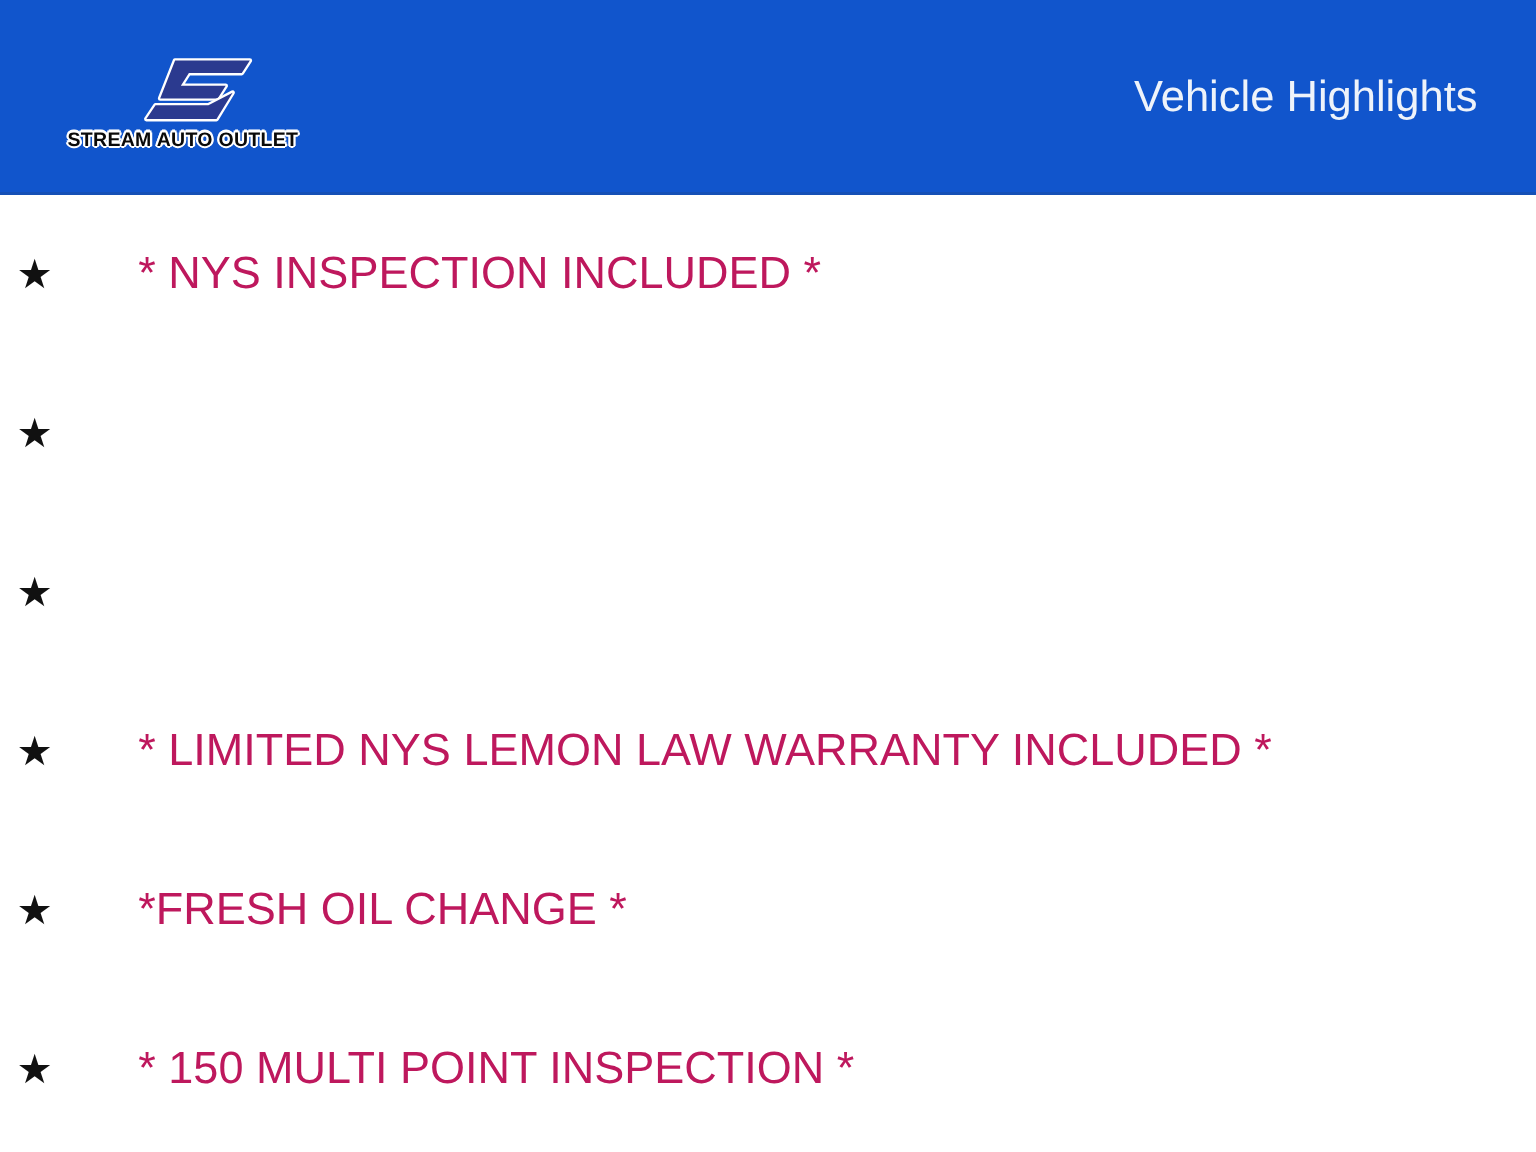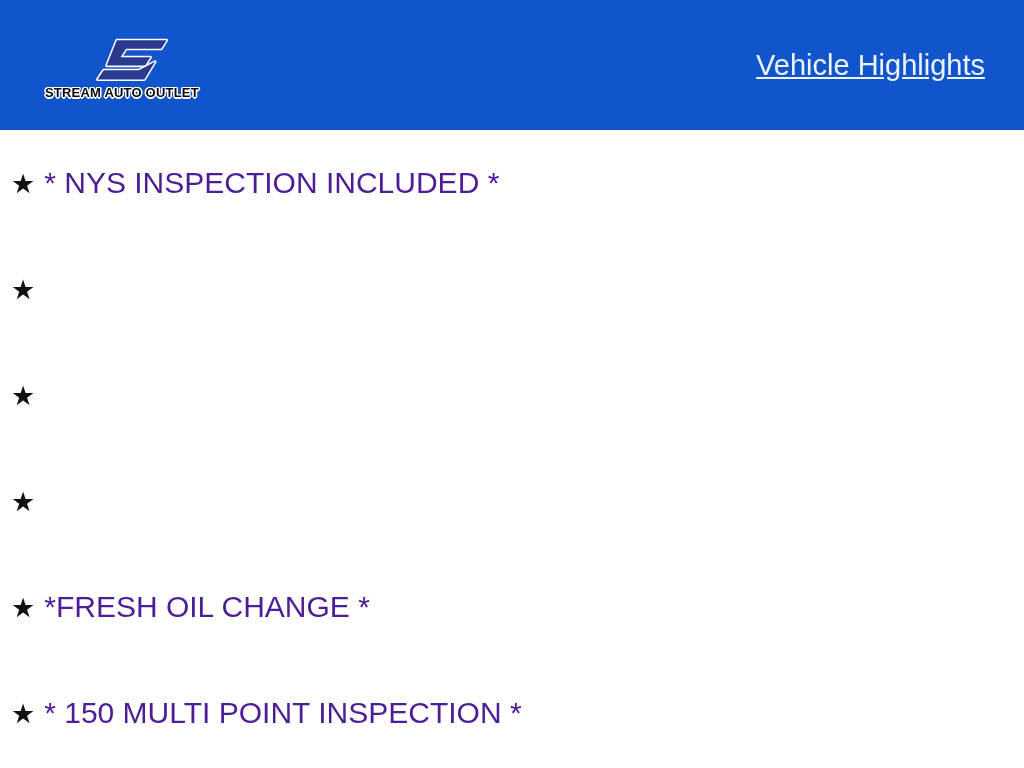--- a/index.html
+++ b/index.html
@@ -62,21 +62,20 @@
       -1px 1px 0 #ffffff, 1px 1px 0 #ffffff;
   }
   .title {
     position: absolute;
     top: 49px;
     right: 39px;
     font-size: 29px;
     font-weight: normal;
     color: #eef3fa;
     white-space: nowrap;
-    text-decoration: underline;
   }
   
   .highlights {
     list-style: none;
     margin: 0;
     padding: 0 0 0 11px;
   }
   .item {
     height: 106px;
     display: flex;
@@ -85,22 +84,23 @@
   }
   .star {
     font-family: "DejaVu Sans", sans-serif;
     font-size: 27px;
     color: #111111;
     margin-right: 9px;
     line-height: 1;
   }
   .item-text {
     font-size: 30px;
-    color: #4c1d95;
+    color: #be185d;
     letter-spacing: 0;
+    margin-left: 48px;
   }
 </style>
 </head>
 <body>
 
 <div class="page">
 
   <header class="header">
     <div class="logo">
       <svg class="logo-mark" viewBox="0 0 100 60" xmlns="http://www.w3.org/2000/svg" aria-hidden="true">
@@ -118,20 +118,21 @@
       <span class="item-text">* NYS INSPECTION INCLUDED *</span>
     </li>
     <li class="item">
       <span class="star">★</span>
     </li>
     <li class="item">
       <span class="star">★</span>
     </li>
     <li class="item">
       <span class="star">★</span>
+      <span class="item-text">* LIMITED NYS LEMON LAW WARRANTY INCLUDED *</span>
     </li>
     <li class="item">
       <span class="star">★</span>
       <span class="item-text">*FRESH OIL CHANGE *</span>
     </li>
     <li class="item">
       <span class="star">★</span>
       <span class="item-text">* 150 MULTI POINT INSPECTION *</span>
     </li>
   </ul>

